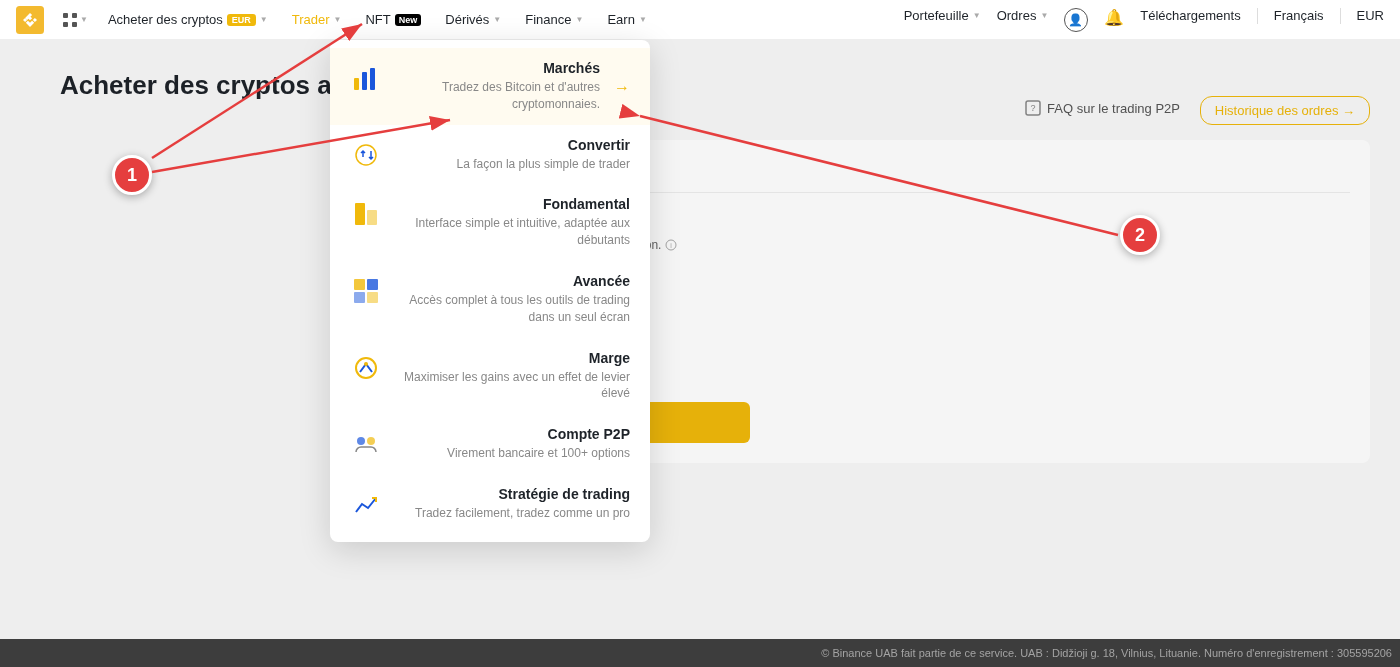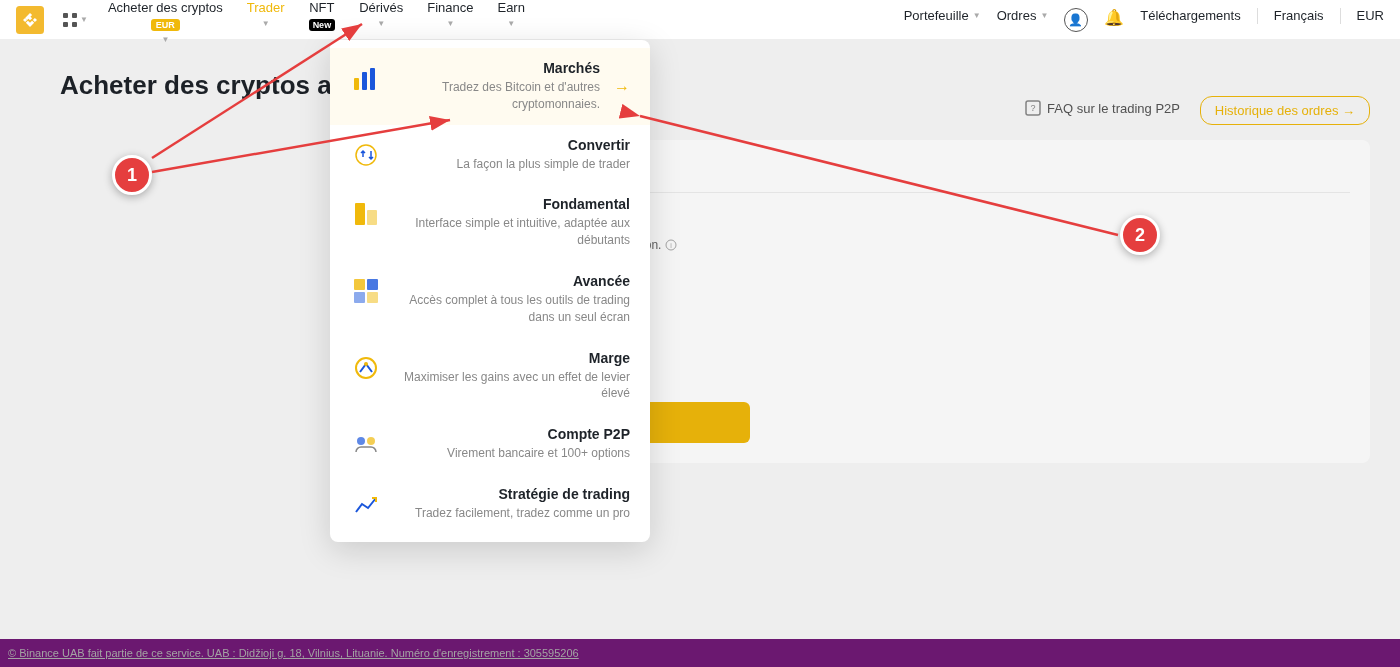--- a/index.html
+++ b/index.html
@@ -46,21 +46,20 @@
       display: flex;
       align-items: center;
       gap: 4px;
       padding: 0 10px;
       height: 40px;
       cursor: pointer;
       font-size: 13px;
       color: #1e2329;
       font-weight: 500;
       white-space: nowrap;
-      flex-direction: column;
     }
     .nav-item.active { color: #f0b90b; }
     .badge-new {
       background: #000000;
       color: #fff;
       font-size: 9px;
       font-weight: 700;
       padding: 1px 4px;
       border-radius: 3px;
     }
@@ -379,26 +378,25 @@
       border: 3px solid #fff;
       box-shadow: 0 2px 8px rgba(0,0,0,0.3);
     }
 
     
     .footer {
       position: absolute;
       bottom: 0;
       left: 0;
       right: 0;
-      text-align: left;
+      text-align: right;
       font-size: 11px;
       color: #aaa;
       padding: 8px;
-      background: #701a75;
-      text-decoration: underline;
+      background: #404040;
     }
   </style>
 </head>
 <body>
 
 <nav class="navbar">
 
   <div class="logo">
     <svg class="logo-icon" viewBox="0 0 32 32" fill="none">
       <rect width="32" height="32" rx="4" fill="#F3BA2F"></rect>

